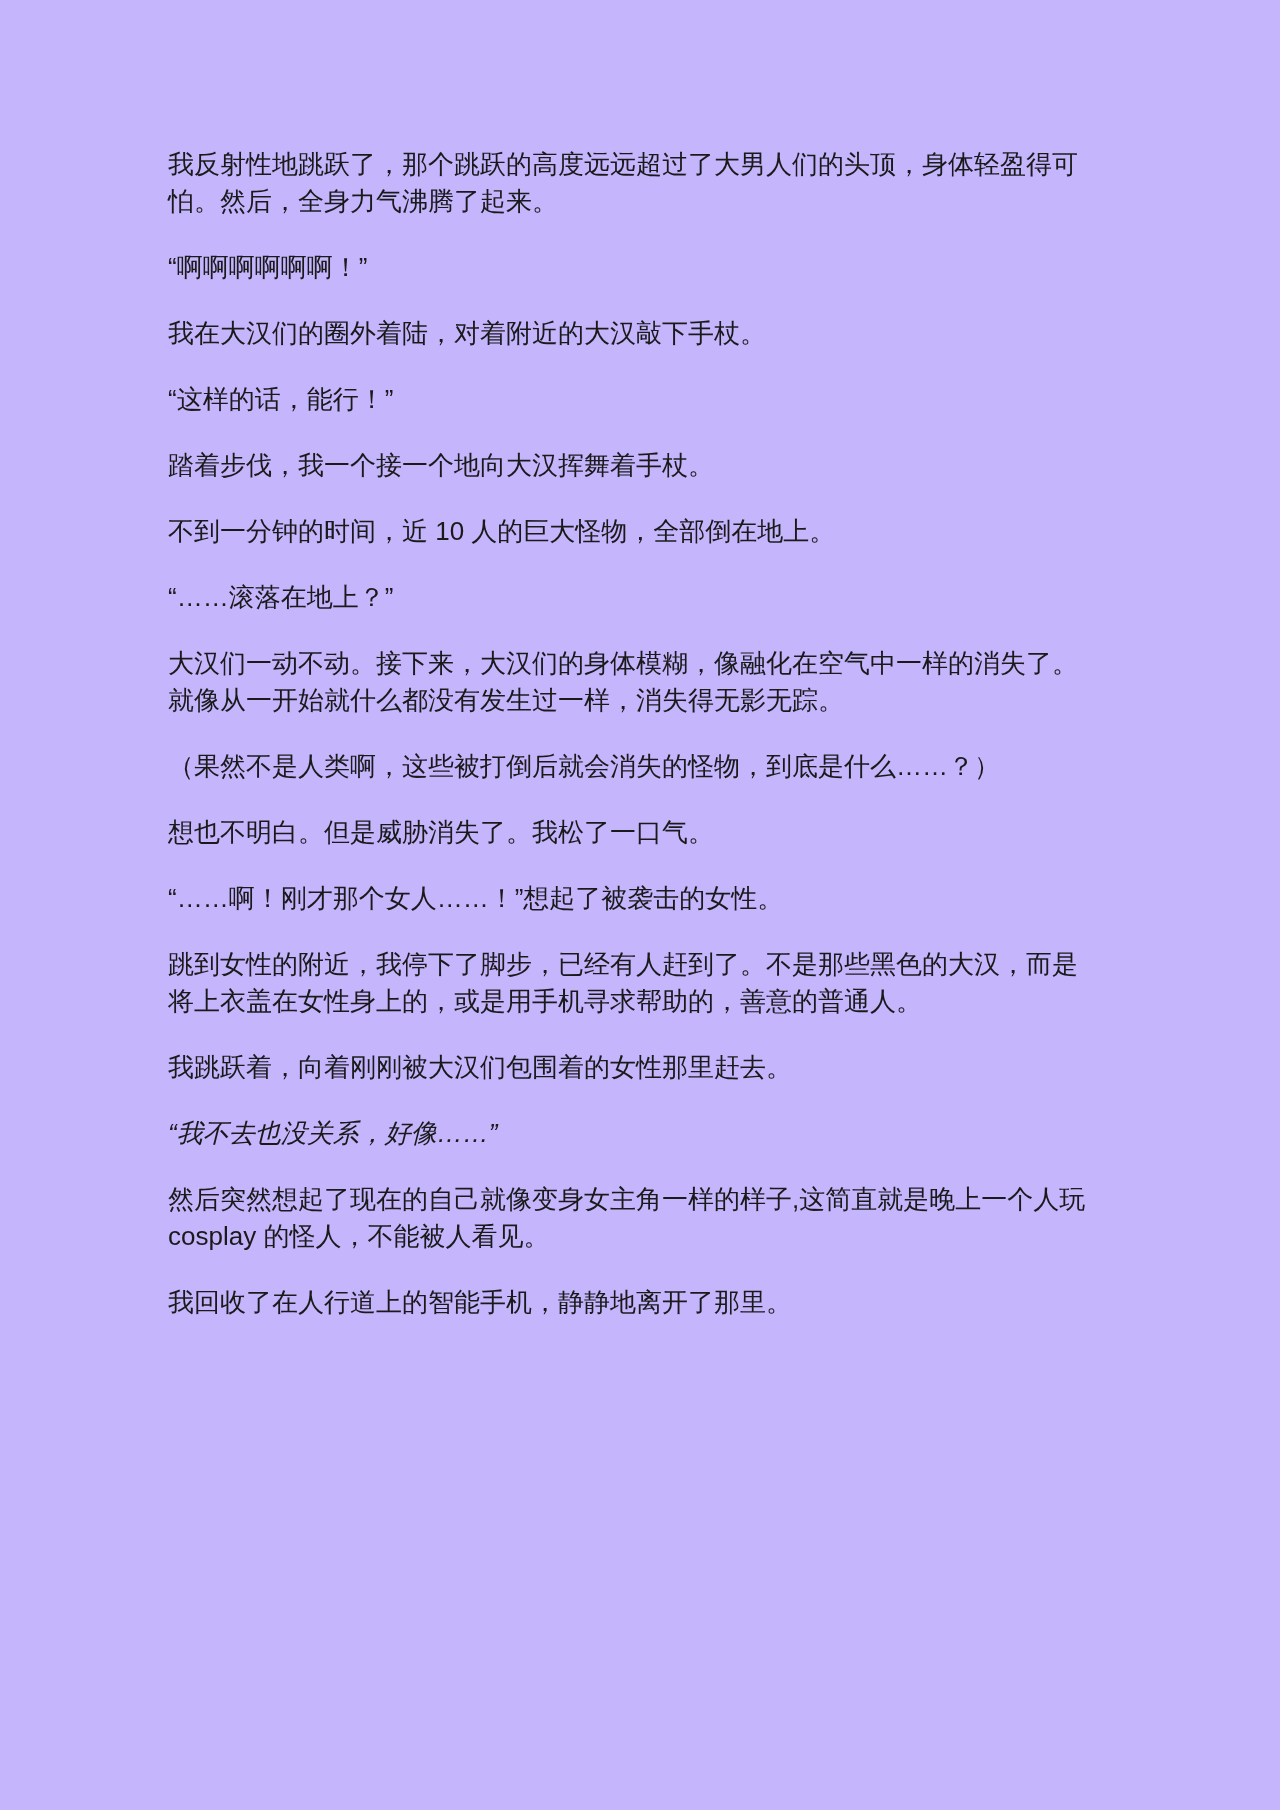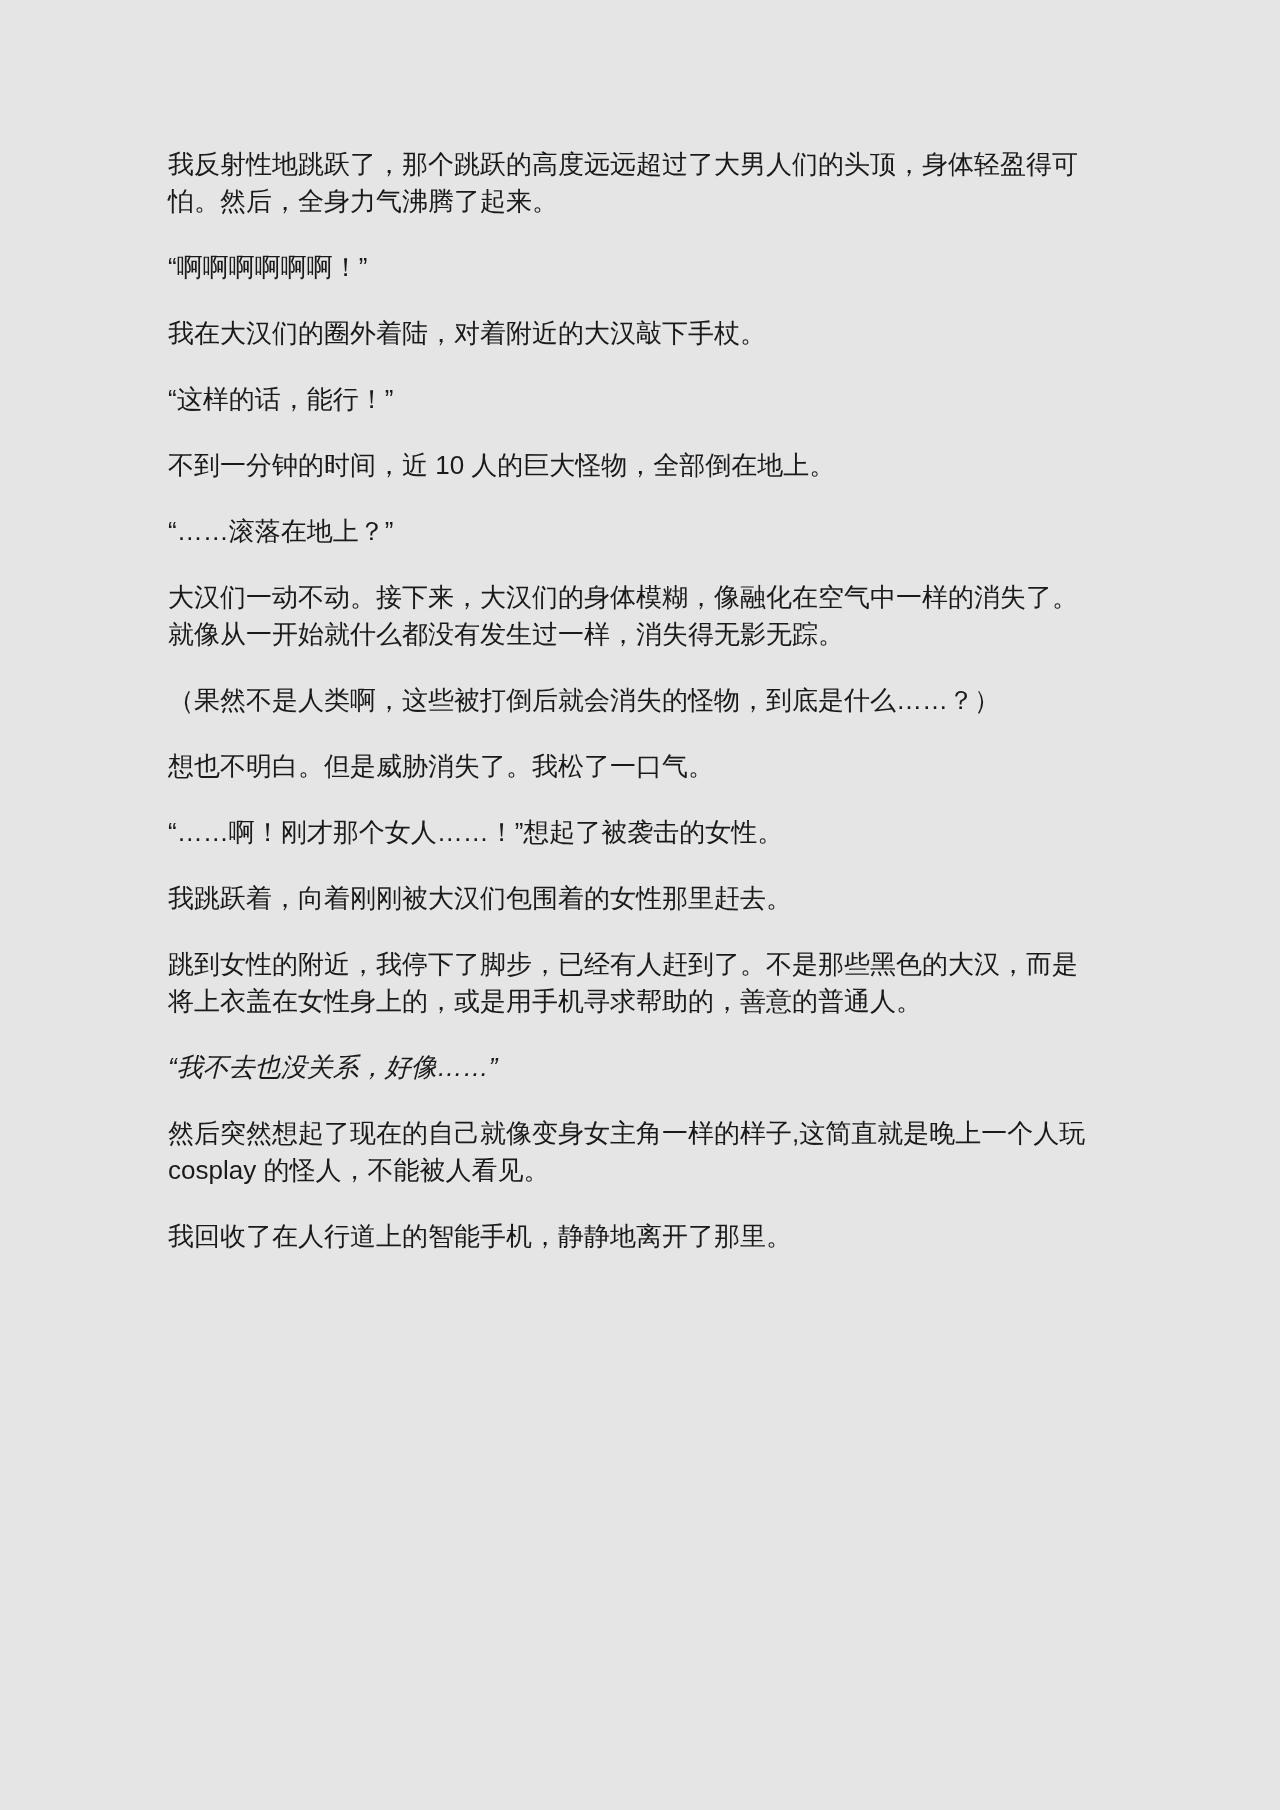--- a/index.html
+++ b/index.html
@@ -11,21 +11,21 @@
     width: 1280px;
     height: 1810px;
     background: #ffffff;
     font-family: "Liberation Sans", "DejaVu Sans", sans-serif;
     overflow: hidden;
   }
   .page {
     position: relative;
     width: 1280px;
     height: 1810px;
-    background: #e5e5e5;
+    background: #c4b5fd;
   }
   .content {
     position: absolute;
     left: 168px;
     top: 146px;
     width: 920px;
   }
   .para {
     margin: 0 0 29px 0;
     font-size: 26px;
@@ -43,25 +43,26 @@
 </style>
 </head>
 <body style="background: rgb(255, 255, 255);">
 
 <main class="page">
   <section class="content">
       <p class="para" style="color: rgb(26, 26, 26);">我反射性地跳跃了，那个跳跃的高度远远超过了大男人们的头顶，身体轻盈得可怕。然后，全身力气沸腾了起来。</p>
       <p class="para" style="color: rgb(26, 26, 26);">“啊啊啊啊啊啊！”</p>
       <p class="para" style="color: rgb(26, 26, 26);">我在大汉们的圈外着陆，对着附近的大汉敲下手杖。</p>
       <p class="para" style="color: rgb(26, 26, 26); margin-top: 18px;">“这样的话，能行！”</p>
+      <p class="para" style="color: rgb(26, 26, 26);">踏着步伐，我一个接一个地向大汉挥舞着手杖。</p>
       <p class="para" style="color: rgb(26, 26, 26);">不到一分钟的时间，近 10 人的巨大怪物，全部倒在地上。</p>
       <p class="para" style="color: rgb(26, 26, 26);">“……滚落在地上？”</p>
       <p class="para" style="color: rgb(26, 26, 26);">大汉们一动不动。接下来，大汉们的身体模糊，像融化在空气中一样的消失了。就像从一开始就什么都没有发生过一样，消失得无影无踪。</p>
       <p class="para" style="color: rgb(26, 26, 26);">（果然不是人类啊，这些被打倒后就会消失的怪物，到底是什么……？）</p>
       <p class="para" style="color: rgb(26, 26, 26);">想也不明白。但是威胁消失了。我松了一口气。</p>
       <p class="para" style="color: rgb(26, 26, 26);">“……啊！刚才那个女人……！”想起了被袭击的女性。</p>
+      <p class="para" style="color: rgb(26, 26, 26);">跳到女性的附近，我停下了脚步，已经有人赶到了。不是那些黑色的大汉，而是将上衣盖在女性身上的，或是用手机寻求帮助的，善意的普通人。</p>
       <p class="para" style="color: rgb(26, 26, 26);">我跳跃着，向着刚刚被大汉们包围着的女性那里赶去。</p>
-      <p class="para" style="color: rgb(26, 26, 26);">跳到女性的附近，我停下了脚步，已经有人赶到了。不是那些黑色的大汉，而是将上衣盖在女性身上的，或是用手机寻求帮助的，善意的普通人。</p>
       <p class="para" style="color: rgb(26, 26, 26); font-style: italic;">“我不去也没关系，好像……”</p>
       <p class="para" style="color: rgb(26, 26, 26); margin-top: 28px;">然后突然想起了现在的自己就像变身女主角一样的样子,这简直就是晚上一个人玩 cosplay 的怪人，不能被人看见。</p>
       <p class="para" style="color: rgb(26, 26, 26);">我回收了在人行道上的智能手机，静静地离开了那里。</p>
     </section>
 </main>
 
 </body></html>

